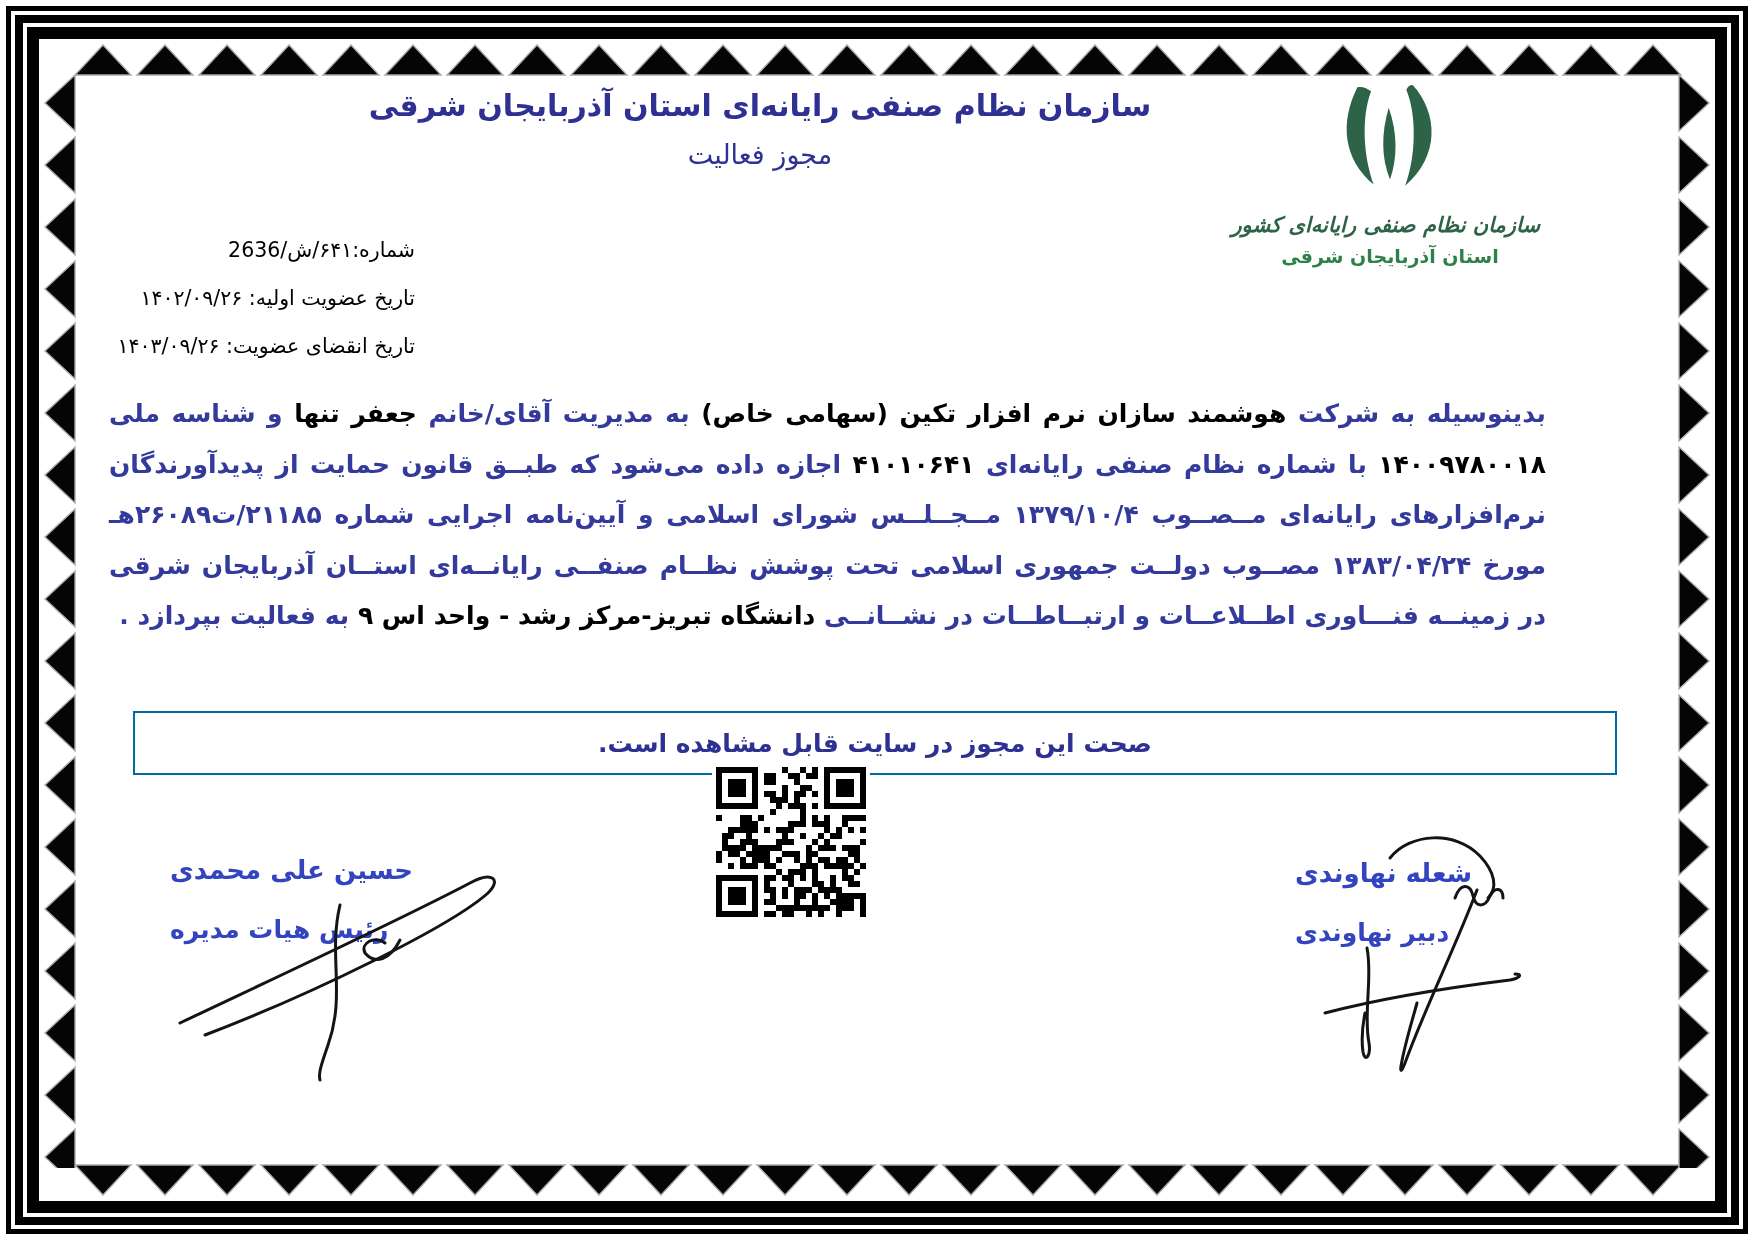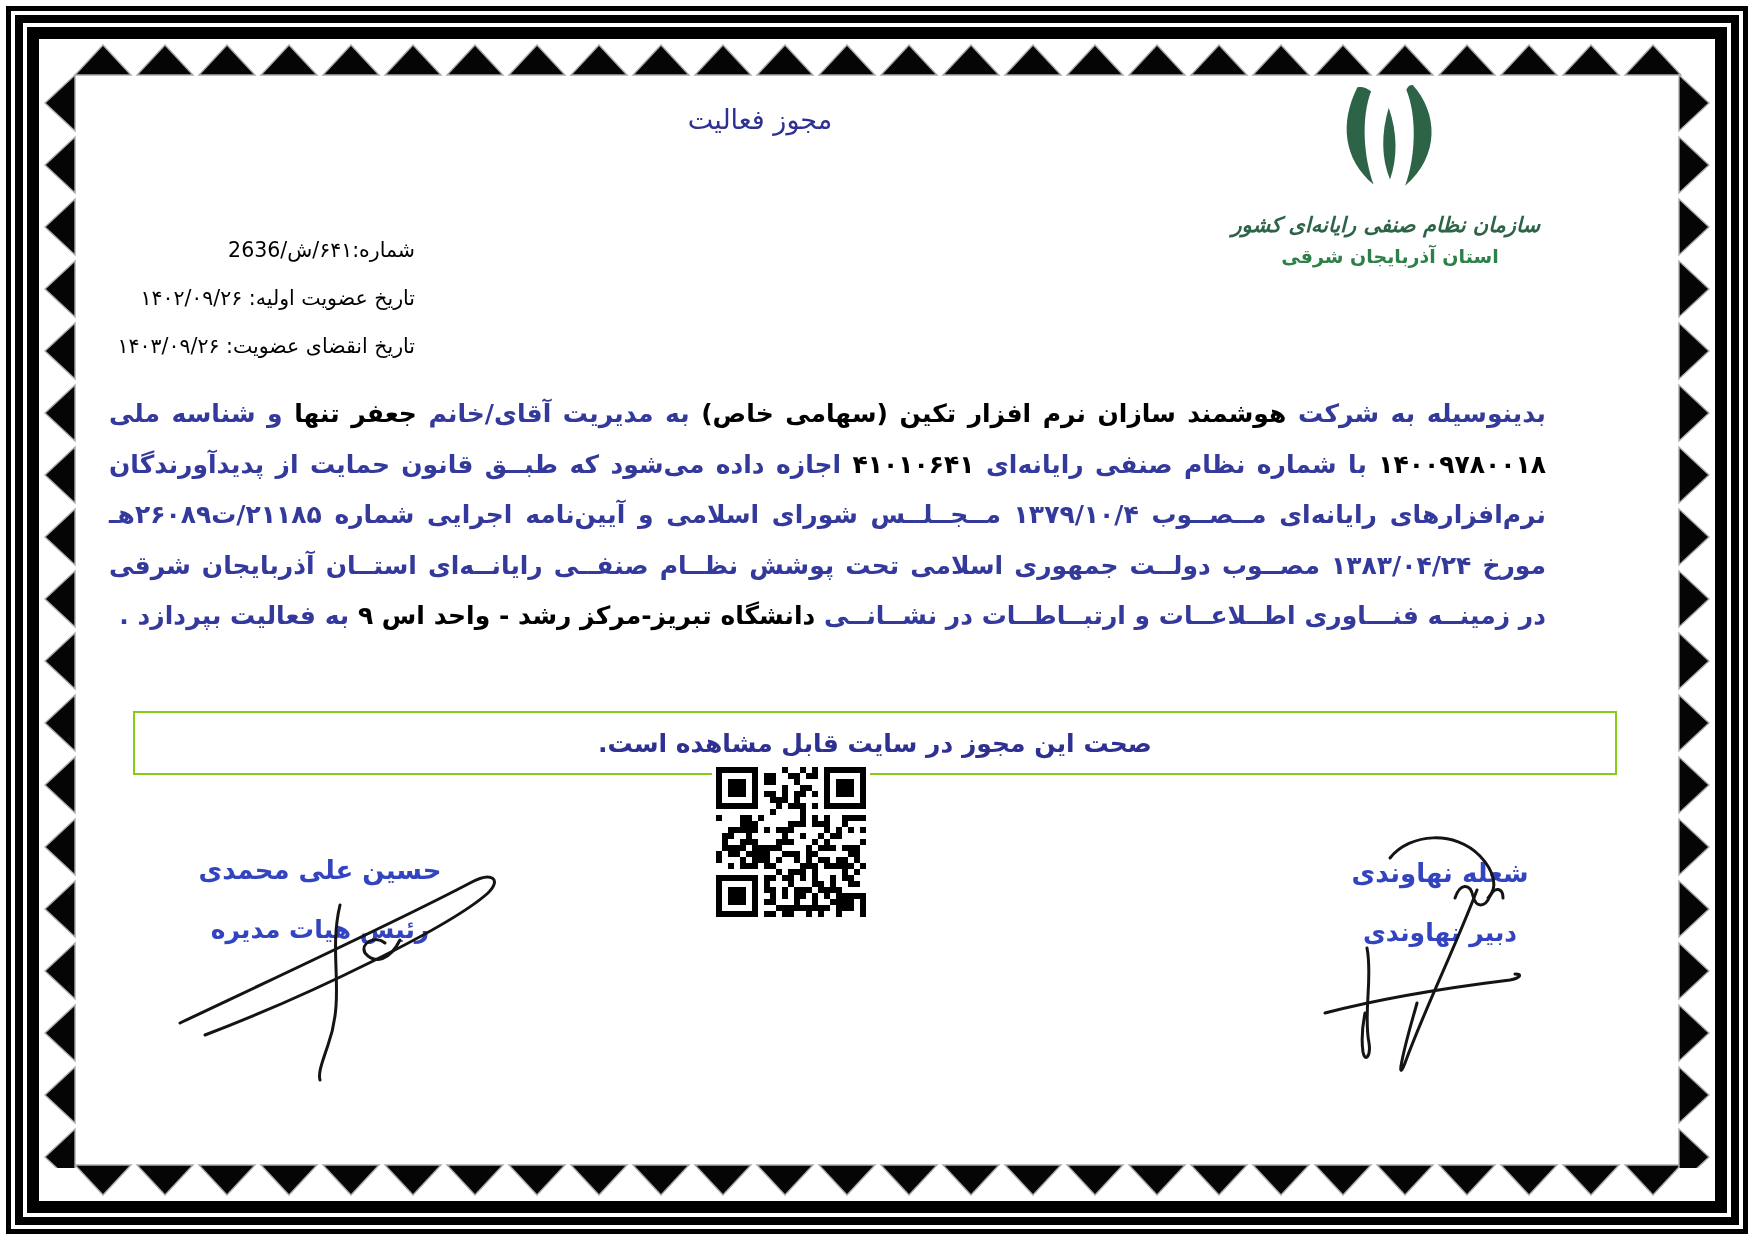--- a/index.html
+++ b/index.html
@@ -34,24 +34,24 @@
               color:#000; font-size:20.5px;}
   .meta-block div{margin-bottom:24px; white-space:nowrap;}
   
   .body-text{position:absolute; left:100px; top:380px; width:1437px; margin:9px;
              direction:rtl; text-align:justify; font-size:25px; font-weight:bold;
              line-height:50.5px; color:var(--body_blue);}
   .seg-blue{color:var(--body_blue);}
   .seg-black{color:#000;}
   
   .verify-box{position:absolute; left:133px; top:711px; width:1484px; height:64px; box-sizing:border-box;
-              border:2px solid #84cc16; display:flex; align-items:center; justify-content:center;
+              border:2px solid #0369a1; display:flex; align-items:center; justify-content:center;
               direction:rtl; font-size:25px; font-weight:bold; color:var(--navy); background:#fff;}
   
-  .sig-text{position:absolute; text-align:center; direction:rtl; color:var(--signature_blue); font-weight:bold;}
+  .sig-text{position:absolute; text-align:left; direction:rtl; color:var(--signature_blue); font-weight:bold;}
   .sig-left-text{left:170px; top:855px; width:300px;}
   .sig-right-text{left:1295px; top:858px; width:290px;}
   .sig-name{font-size:26px;}
   .sig-role{font-size:25px; margin-top:30px;}
   .sig-svg{position:absolute; pointer-events:none;}
   .sig-left-svg{left:150px; top:845px;}
   .sig-right-svg{left:1305px; top:828px;}
   .qr{position:absolute; left:712px; top:763px; width:158px; height:158px; background:#fff;}
 </style>
 </head>
@@ -90,20 +90,21 @@
   <svg class="tri tri-right">
     <defs>
         <pattern id="pat-right" width="34" height="62" patternUnits="userSpaceOnUse">
       <path d="M32 31 L2 3 L2 59 Z" fill="#050505" stroke="#aaaaaa" stroke-width="1.4"></path>
     </pattern>
       </defs>
     <rect width="100%" height="100%" fill="url(#pat-right)"></rect>
   </svg>
 
   <div class="title-block">
+    <div class="title1">سازمان نظام صنفی رایانه‌ای استان آذربایجان شرقی</div>
     <div class="title2">مجوز فعالیت</div>
   </div>
 
   <div class="logo-block">
     <svg width="130" height="126" viewBox="0 0 100 100">
       <path d="M24 6 C 10 34, 13 63, 37 83 C 29 61, 27 30, 35 9 C 31 6, 27 5, 24 6 Z" fill="#2d6347"></path>
       <path d="M68 4 C 88 26, 90 60, 62 84 C 71 60, 71 27, 63 8 C 64 5, 66 4, 68 4 Z" fill="#2d6347"></path>
       <path d="M49 22 C 56 42, 56 62, 50 79 C 43 62, 43 42, 49 22 Z" fill="#2d6347"></path>
     </svg>
     <div class="logo-callig">سازمان نظام صنفی رایانه‌ای کشور</div>

